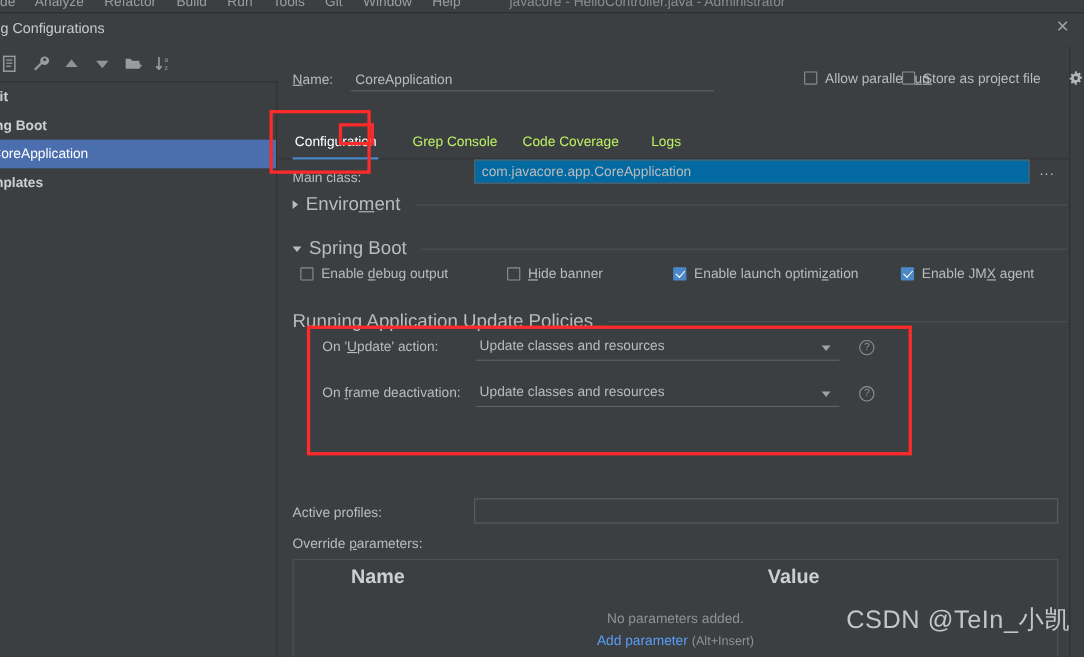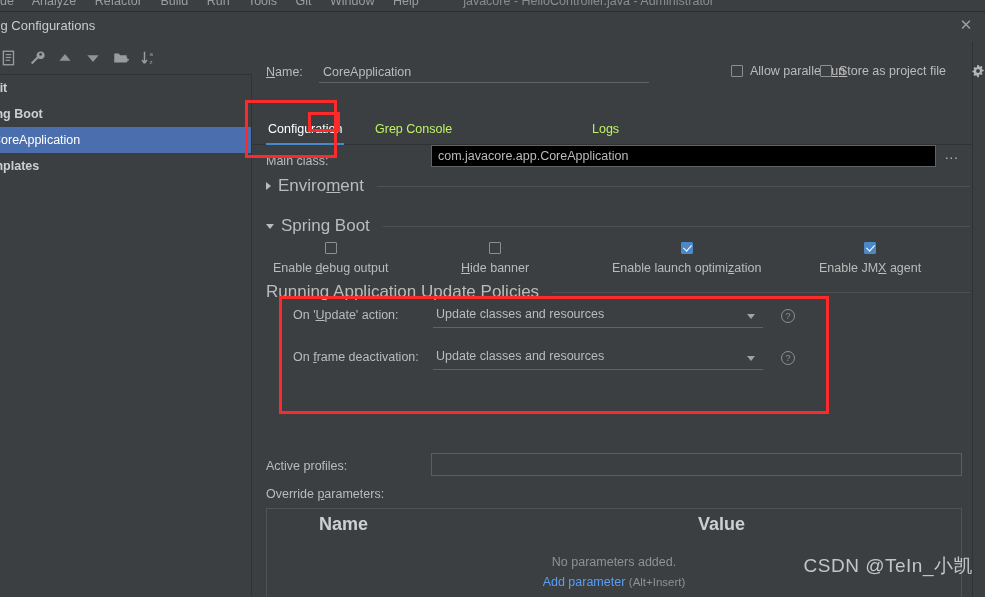--- a/index.html
+++ b/index.html
@@ -129,21 +129,21 @@
     position: absolute; top: 0; height: 29px; line-height: 26px;
     font-size: 12.5px; color: #bef264; cursor: pointer; padding: 0 2px;
   }
   .tab.active { color: #ffffff; border-bottom: 2px solid #4a88c7; }
 
   
   .mainclass-label { position: absolute; left: 13px; top: 112px; }
   .mainclass-input {
     position: absolute; left: 178px; top: 103px;
     width: 505px; height: 22px;
-    background: #000000; border: 1px solid #5e6366;
+    background: #0369a1; border: 1px solid #5e6366;
     color: #bbbbbb; font-family: "Liberation Sans", sans-serif;
     font-size: 12.5px; padding: 0 6px; outline: none;
   }
   .browse-btn {
     position: absolute; left: 692px; top: 105px;
     color: #bbbbbb; font-size: 13px; cursor: pointer; letter-spacing: 1px;
   }
 
   
   .section {
@@ -165,21 +165,21 @@
   }
   .section .sec-title { font-size: 17px; color: #bbbbbb; white-space: nowrap; }
   .section .sec-line { flex: 1; height: 1px; background: #4e5254; margin-left: 6px; }
 
   .env-section { top: 134px; }
   .sb-section  { top: 174px; }
   .rau-section { top: 240px; }
 
   
   .sb-checks { position: absolute; left: 20px; top: 200px; width: 700px; }
-  .sb-checks .cb-wrap { position: absolute; top: 0; flex-direction: column; }
+  .sb-checks .cb-wrap { position: absolute; top: 0; }
 
   
   .policy-label-1 { position: absolute; left: 40px; top: 266px; }
   .policy-label-2 { position: absolute; left: 40px; top: 308px; }
   .combo {
     position: absolute; width: 330px; height: 24px;
     border-bottom: 1px solid #5e6366; cursor: pointer;
   }
   .combo .cval {
     position: absolute; left: 3px; top: 3px;
@@ -247,21 +247,21 @@
     position: absolute; border: 3px solid #fc2b2b;
     pointer-events: none; z-index: 50;
   }
   .anno-tab-big   { left: 245px; top: 100px; width: 92px;  height: 58px; }
   .anno-tab-small { left: 308px; top: 112px; width: 32px;  height: 20px; }
   .anno-policies  { left: 279px; top: 296px; width: 550px; height: 118px; }
 
   
   .watermark {
     position: absolute; right: 12px; bottom: 18px;
-    font-size: 19px; color: #cfd2d4; opacity: .92;
+    font-size: 23px; color: #cfd2d4; opacity: .92;
     letter-spacing: .5px; z-index: 60; white-space: nowrap;
   }
 </style>
 </head>
 <body>
 
 <div id="root">
 
   <div class="ide-menubar">
     <div class="menu-row">
@@ -343,20 +343,21 @@
 
       <svg class="gear" viewBox="0 0 16 16">
         <path d="M8 5.2a2.8 2.8 0 1 0 0 5.6 2.8 2.8 0 0 0 0-5.6zm0 1.5a1.3 1.3 0 1 1 0 2.6 1.3 1.3 0 0 1 0-2.6z" fill="#b9bcbe"></path>
         <path d="M7.1 1h1.8l.3 1.7 1.3.55 1.45-1 1.27 1.27-1 1.45.55 1.3 1.7.3v1.8l-1.7.3-.55 1.3 1 1.45-1.27 1.27-1.45-1-1.3.55L8.9 15H7.1l-.3-1.7-1.3-.55-1.45 1L2.78 12.5l1-1.45-.55-1.3L1.53 9.45V7.65l1.7-.3.55-1.3-1-1.45L4.05 3.33l1.45 1 1.3-.55z" fill="#b9bcbe" opacity=".95"></path>
         <circle cx="8" cy="8" r="2.2" fill="#3c3f41"></circle>
       </svg>
 
       <div class="tabs">
         <div class="tab active" style="left:13px">Configuration</div>
         <div class="tab" style="left:120px">Grep Console</div>
+        <div class="tab" style="left:220px">Code Coverage</div>
         <div class="tab" style="left:337px">Logs</div>
       </div>
 
       <div class="lbl mainclass-label">Main class:</div>
       <input class="mainclass-input" type="text" value="com.javacore.app.CoreApplication" style="">
       <div class="browse-btn">...</div>
 
       <div class="section env-section">
         <span class="tri right"></span>
         <span class="sec-title">Enviro<span class="u">m</span>ent</span>

